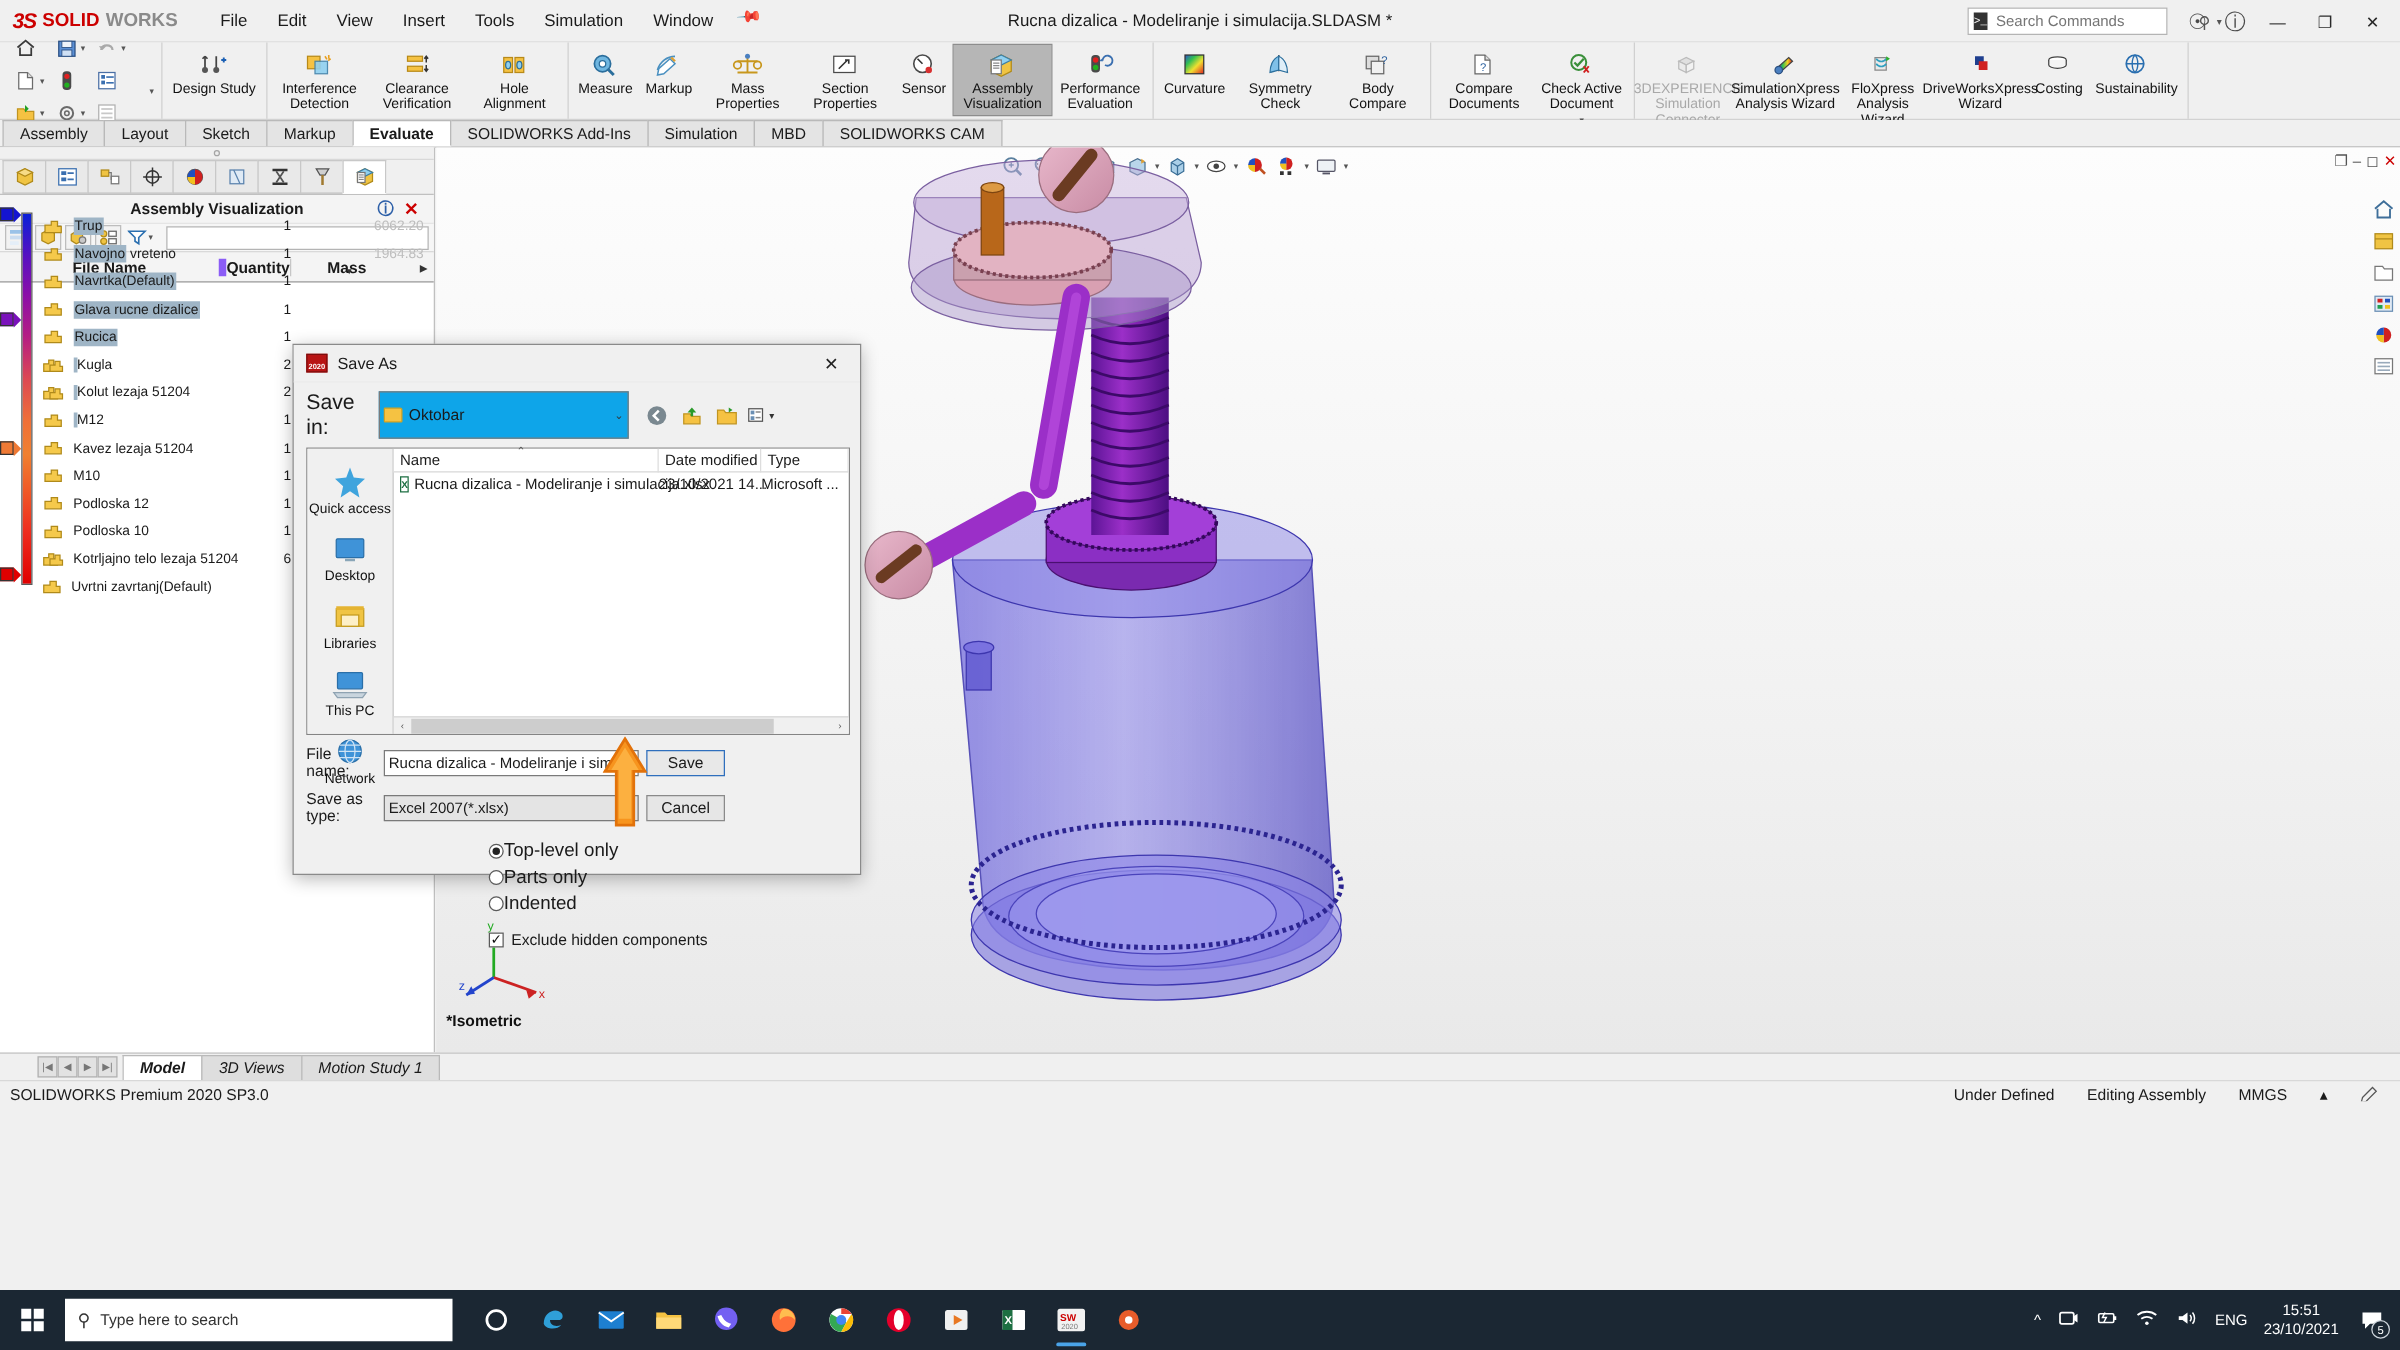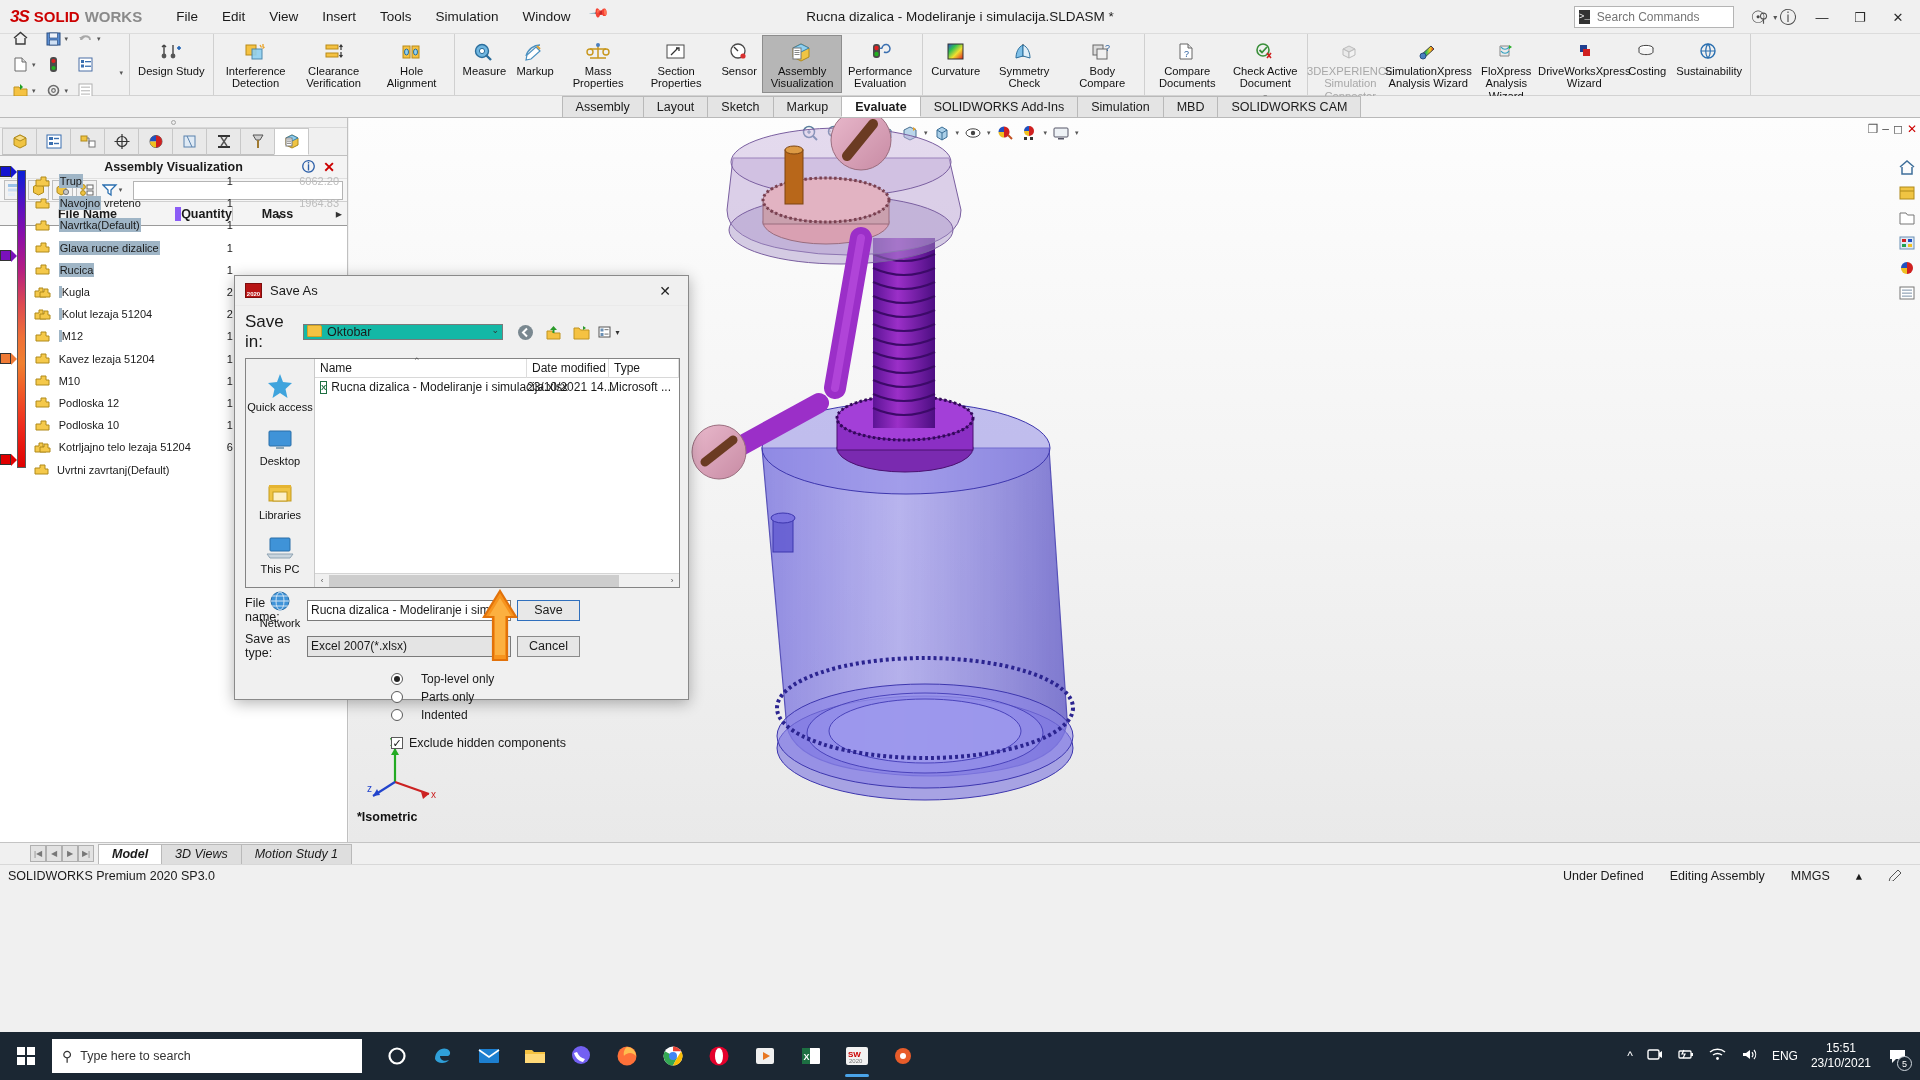--- a/index.html
+++ b/index.html
@@ -72,21 +72,20 @@
   .rbtn.disabled { color:#a8a8a8; }
   .rbtn .glyph { height:24px; display:flex; align-items:flex-end; justify-content:center; margin-bottom:2px; }
   .rbtn .lbl { white-space:normal; }
   .rbtn .dc { font-size:7px; color:#555; margin-top:1px; }
 
   
   .tabrow {
     position:absolute; left:0; top:96px; width:1920px; height:22px;
     display:flex; align-items:flex-end; background:#f0f0f0;
     border-bottom:1px solid #b9b9b9;
-    justify-content:center;
   }
   .tab {
     height:21px; padding:0 13px; display:flex; align-items:center; font-size:12.5px;
     background:#e4e4e4; border:1px solid #b9b9b9; border-bottom:none; margin-right:-1px;
     color:#1a1a1a; cursor:default;
   }
   .tab.sel { background:#fff; border-bottom:1px solid #fff; font-weight:bold; position:relative; z-index:2; }
 
   
   .leftpanel {
@@ -209,22 +208,22 @@
     background:#f0f0f0; border-bottom:1px solid #eaeaea; }
   .dlg-title .swic { width:17px; height:15px; background:#b81414; border:1px solid #7d0d0d;
      color:#fff; font-size:6px; display:flex; align-items:flex-end; justify-content:center;
      font-family:"Liberation Sans", sans-serif; font-weight:bold; }
   .dlg-title .t { font-size:13px; }
   .dlg-title .x { margin-left:auto; width:34px; height:28px; display:flex;
      align-items:center; justify-content:center; font-size:14px; color:#222; }
 
   .savein { display:flex; align-items:center; padding:6px 8px 4px 10px; gap:6px; }
   .savein .lab { width:52px; font-size:17px; }
-  .savein .combo { flex:0 0 200px; height:16px; background:#14b8a6; border:1px solid #7a7a7a;
-    display:flex; gap:5px; padding:0 3px; font-size:12.5px; }
+  .savein .combo { flex:0 0 200px; height:38px; background:#0ea5e9; border:1px solid #7a7a7a;
+    display:flex; align-items:center; gap:5px; padding:0 3px; font-size:12.5px; }
   .folder-ic { width:15px; height:12px; background:#f5c242; border:1px solid #d2a323; border-radius:1px 2px 1px 1px; }
   .savein .combo .cv { margin-left:auto; font-size:9px; color:#333; }
   .savein .navbtns { display:flex; align-items:center; gap:6px; margin-left:5px; }
   .navic { width:22px; height:20px; display:flex; align-items:center; justify-content:center; }
 
   .dlg-body { margin:2px 8px 0 10px; height:230px; border:1px solid #848484; background:#fff; display:flex; }
   .places { width:72px; background:#f0f0f0; border-right:1px solid #c9c9c9;
     display:flex; flex-direction:column; align-items:center; padding-top:8px; gap:6px; }
   .place { width:68px; text-align:left; font-size:11px; line-height:12px; color:#111;
     display:flex; flex-direction:column; align-items:center; gap:2px; padding:2px 0; }
@@ -256,21 +255,21 @@
   .fn-row .field { width:204px; height:21px; background:#fff; border:1px solid #7a7a7a;
     display:flex; align-items:center; padding:0 3px; font-size:12px; }
   .fn-row .field.gray { background:#e4e4e4; }
   .fn-row .field .cv { margin-left:auto; font-size:9px; color:#333; }
   .fn-row .field .val { overflow:hidden; white-space:nowrap; }
   .btn { width:63px; height:21px; border:1px solid #8a8a8a; background:#e6e6e6;
     font-size:12.5px; display:flex; align-items:center; justify-content:center; margin-left:0; }
   .btn.primary { border:1px solid #2f6fbd; background:#e8e8e8; }
 
   .opts { margin:12px 0 0 156px; display:flex; flex-direction:column; gap:4px; }
-  .opt { display:flex; align-items:center; gap:18px; font-size:12px; }
+  .opt { display:flex; align-items:center; gap:0; font-size:15px; }
   .radio { width:12px; height:12px; border:1px solid #5a5a5a; border-radius:50%; background:#fff;
     display:flex; align-items:center; justify-content:center; }
   .radio.on::after { content:''; width:6px; height:6px; border-radius:50%; background:#222; }
   .cbx { width:12px; height:12px; border:1px solid #5a5a5a; background:#fff;
     display:flex; align-items:center; justify-content:center; font-size:11px; color:#111; line-height:1; }
   .chkline { margin:14px 0 0 156px; display:flex; align-items:center; gap:6px; font-size:12.5px; }
 
   .bigarrow { position:absolute; left:482px; top:589px; width:36px; height:73px; }
 </style>
 </head>

